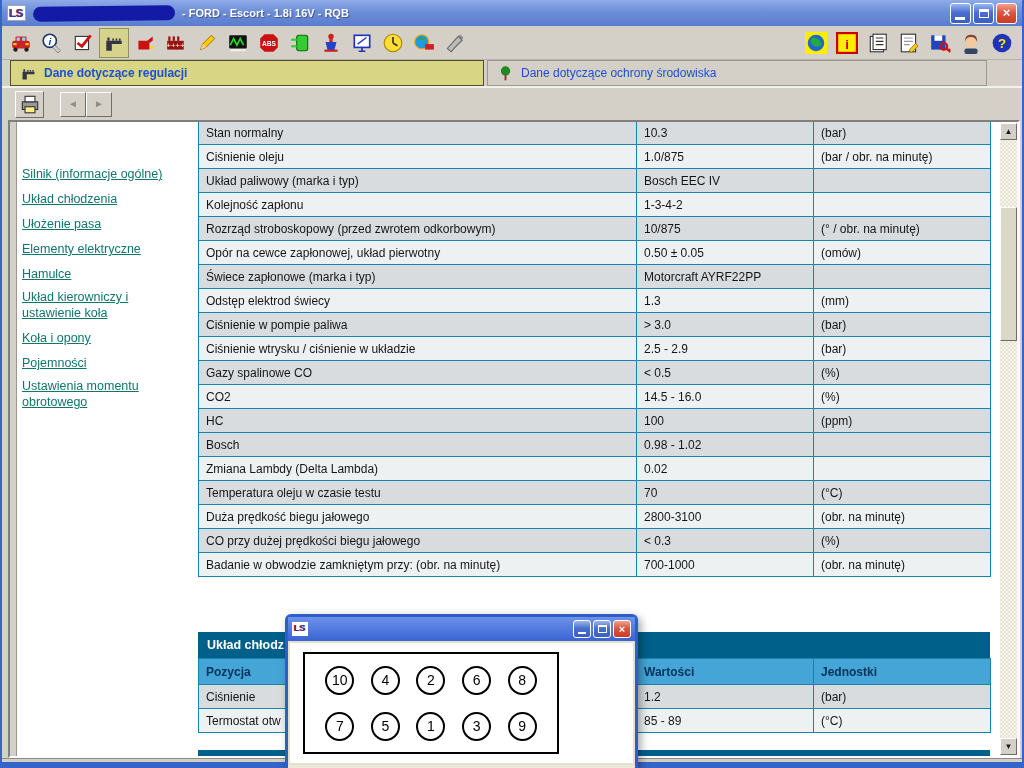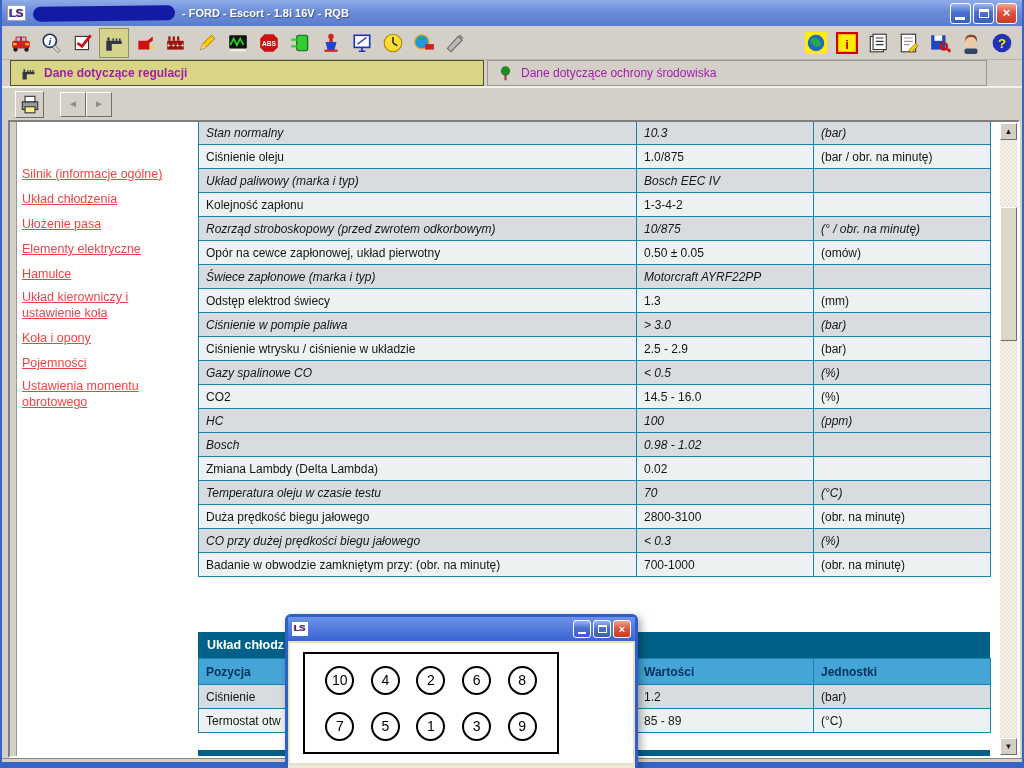--- a/index.html
+++ b/index.html
@@ -33,21 +33,21 @@
   .toolbtn { width:30px; height:30px; margin-right:1px; background:#d4d0c8;
     border:1px solid #d4d0c8; padding:2px; }
   .toolbtn.selected { background:#d5d38c; border:1px solid #91915c; }
   .toolbtn svg, .tab .icn svg, .pbtn svg { width:22px; height:22px; display:block; margin:auto; }
   .right-tools { margin-left:auto; display:flex; }
 
   
   .tabbar { position:absolute; top:60px; left:0; width:100%; height:28px; background:#d4d0c8;
     display:flex; align-items:flex-end; padding-left:8px; border-bottom:2px solid #f2f1ec; }
   .tab { height:26px; display:flex; align-items:center; gap:7px; padding:0 9px; font-size:12px;
-    color:#a21caf; }
+    color:#1d4ed8; }
   .tab .icn svg { width:17px; height:17px; }
   .tab.active { width:474px; background:#d8d584; border:1px solid #50502f; font-weight:bold; }
   .tab.inactive { width:500px; background:#d4d0c8; border:1px solid #9a978f; margin-left:3px; }
 
   
   .printbar { position:absolute; top:88px; left:0; width:100%; height:32px; background:#d4d0c8;
     display:flex; align-items:center; padding-left:13px; }
   .pbtn { width:29px; height:27px; background:#d4d0c8; border:1px solid;
     border-color:#fff #6e6e66 #6e6e66 #fff; padding:1px; }
   .navgroup { display:flex; margin-left:16px; }
@@ -55,28 +55,28 @@
     border-color:#fff #6e6e66 #6e6e66 #fff; color:#8f8d85; font-size:10px; line-height:22px; }
 
   
   .content { position:absolute; top:120px; left:6px; width:1012px; height:638px; background:#fff;
     border:2px solid; border-color:#7f7f7f #fdfdfd #fdfdfd #7f7f7f; overflow:hidden; }
   .gutter { position:absolute; left:0; top:0; width:7px; height:100%; background:#d4d0c8;
     border-right:1px solid #9a978f; }
 
   .sidebar { position:absolute; left:12px; top:42px; width:172px; list-style:none; }
   .sidebar li { margin-bottom:7px; }
-  .sidebar a { color:#ef4444; font-size:12.5px; line-height:16px; display:inline-block;
+  .sidebar a { color:#0f766e; font-size:12.5px; line-height:16px; display:inline-block;
     text-decoration:underline; white-space:pre-line; cursor:pointer; }
 
   table.spec { position:absolute; left:188px; top:-2px; width:792px; border-collapse:collapse;
     table-layout:fixed; font-size:12px; color:#151515; }
   table.spec td { border:1px solid #1585ad; height:24px; padding:0 7px; overflow:hidden;
     white-space:nowrap; }
-  table.spec tr.gray td { background:#d9dcde;font-style:italic; }
+  table.spec tr.gray td { background:#d9dcde; }
   table.spec tr.lite td { background:#eef1f2; }
 
   .cooling-header { position:absolute; left:188px; top:510px; width:792px; height:26px;
     background:#006089; color:#fff; font-weight:bold; font-size:12.5px; line-height:26px;
     padding-left:9px; }
   table.cool { position:absolute; left:188px; top:536px; width:792px; border-collapse:collapse;
     table-layout:fixed; font-size:12px; color:#151515; }
   table.cool th { background:#45a5d6; color:#00325c; text-align:left; font-size:12px; height:26px;
     padding:0 7px; border:1px solid #1585ad; }
   table.cool td { border:1px solid #1585ad; height:24px; padding:0 7px; }

